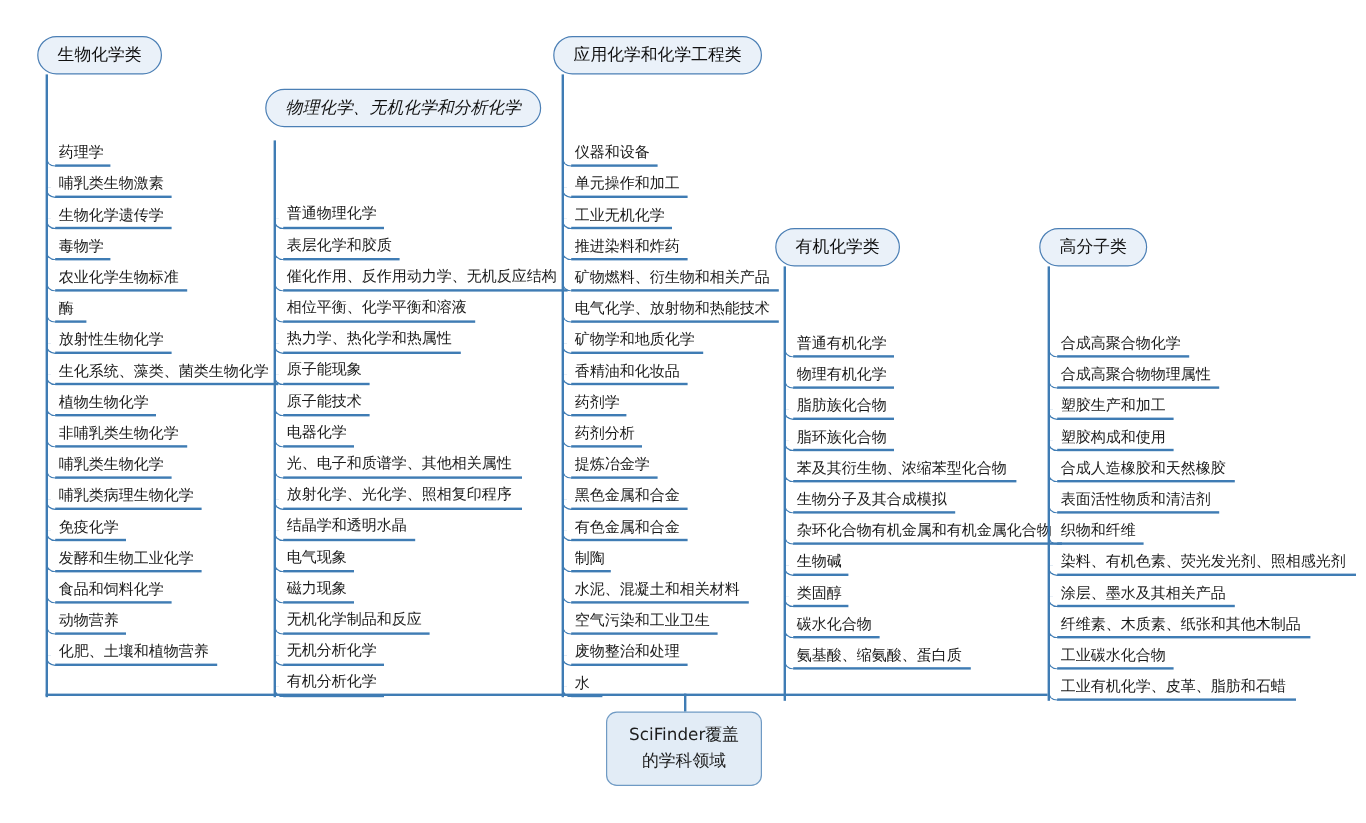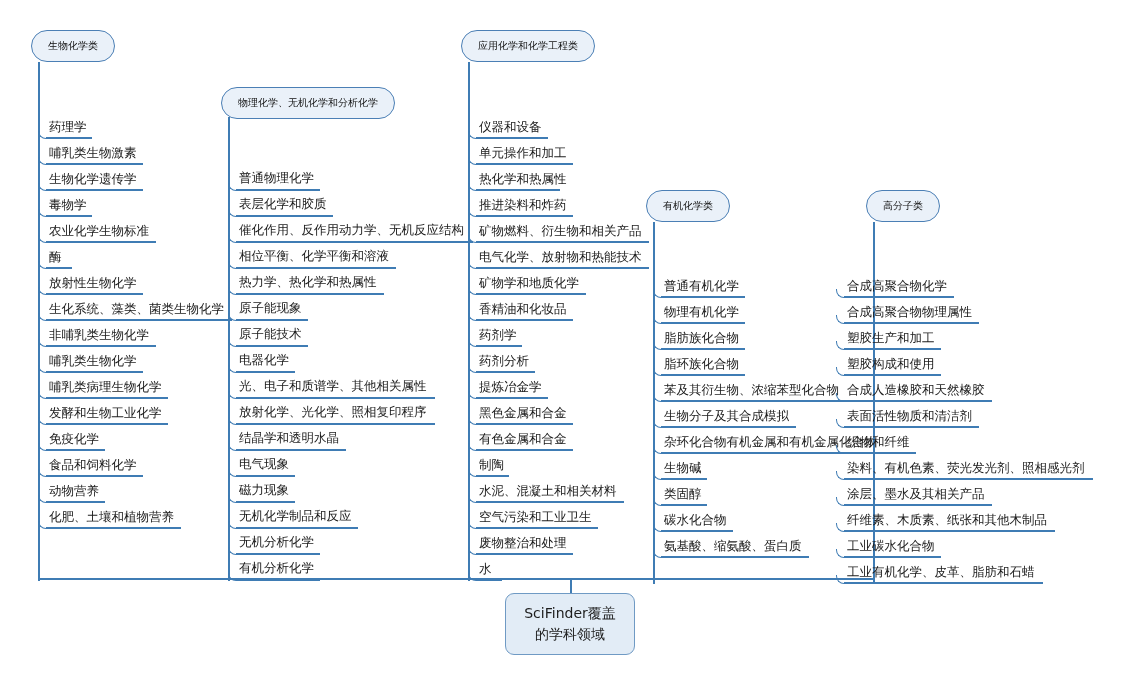--- a/index.html
+++ b/index.html
@@ -29,21 +29,21 @@
     left: 0;
     box-sizing: border-box;
     height: 32px;
     padding: 12px 16px;
     display: flex;
     align-items: center;
     justify-content: center;
     border: 1.3px solid #4b7fb5;
     border-radius: 16px;
     background: #eaf1f9;
-    font-size: 10px;
+    font-size: 14px;
     line-height: 1;
     white-space: nowrap;
     color: #111;
   }
   
   .spine {
     position: absolute;
     width: 1.6px;
     background: #3f7cb4;
   }
@@ -162,62 +162,67 @@
             <span class="underline" style="width: 96.9px;"></span>
             <span class="label">放射性生物化学</span>
           </div>
           <div class="item">
             <span class="elbow"></span>
             <span class="underline" style="width: 185.8px;"></span>
             <span class="label">生化系统、藻类、菌类生物化学</span>
           </div>
           <div class="item">
             <span class="elbow"></span>
+            <span class="underline" style="width: 84.2px;"></span>
+            <span class="label">植物生物化学</span>
+          </div>
+          <div class="item">
+            <span class="elbow"></span>
             <span class="underline" style="width: 109.6px;"></span>
             <span class="label">非哺乳类生物化学</span>
           </div>
           <div class="item">
             <span class="elbow"></span>
             <span class="underline" style="width: 96.9px;"></span>
             <span class="label">哺乳类生物化学</span>
           </div>
           <div class="item">
             <span class="elbow"></span>
             <span class="underline" style="width: 122.3px;"></span>
             <span class="label">哺乳类病理生物化学</span>
           </div>
           <div class="item">
             <span class="elbow"></span>
+            <span class="underline" style="width: 58.8px;"></span>
+            <span class="label">免疫化学</span>
+          </div>
+          <div class="item">
+            <span class="elbow"></span>
             <span class="underline" style="width: 122.3px;"></span>
             <span class="label">发酵和生物工业化学</span>
           </div>
           <div class="item">
             <span class="elbow"></span>
-            <span class="underline" style="width: 58.8px;"></span>
-            <span class="label">免疫化学</span>
-          </div>
-          <div class="item">
-            <span class="elbow"></span>
             <span class="underline" style="width: 96.9px;"></span>
             <span class="label">食品和饲料化学</span>
           </div>
           <div class="item">
             <span class="elbow"></span>
             <span class="underline" style="width: 58.8px;"></span>
             <span class="label">动物营养</span>
           </div>
           <div class="item">
             <span class="elbow"></span>
             <span class="underline" style="width: 135px;"></span>
             <span class="label">化肥、土壤和植物营养</span>
           </div>
         </div>
       </div>
       <div class="branch" style="left: 0px; top: 0px;">
-        <div class="pill" style="left: 221px; top: 87px;">
+        <div class="pill" style="left: 221px; top: 74px; font-style: italic;">
           <span>物理化学、无机化学和分析化学</span>
         </div>
         <div class="spine" style="left: 228px; top: 117px; height: 464px;"></div>
         <div class="items" style="left: 228px; top: 165px; width: 232px; font-family: Liberation Mono, monospace;">
           <div class="item">
             <span class="elbow"></span>
             <span class="underline" style="width: 84.2px;"></span>
             <span class="label">普通物理化学</span>
           </div>
           <div class="item">
@@ -309,21 +314,21 @@
             <span class="label">仪器和设备</span>
           </div>
           <div class="item">
             <span class="elbow"></span>
             <span class="underline" style="width: 96.9px;"></span>
             <span class="label">单元操作和加工</span>
           </div>
           <div class="item">
             <span class="elbow"></span>
             <span class="underline" style="width: 84.2px;"></span>
-            <span class="label">热化学和热属性</span>
+            <span class="label">工业无机化学</span>
           </div>
           <div class="item">
             <span class="elbow"></span>
             <span class="underline" style="width: 96.9px;"></span>
             <span class="label">推进染料和炸药</span>
           </div>
           <div class="item">
             <span class="elbow"></span>
             <span class="underline" style="width: 173.1px;"></span>
             <span class="label">矿物燃料、衍生物和相关产品</span>
@@ -456,21 +461,21 @@
             <span class="underline" style="width: 147.7px;"></span>
             <span class="label">氨基酸、缩氨酸、蛋白质</span>
           </div>
         </div>
       </div>
       <div class="branch" style="left: 0px; top: 0px;">
         <div class="pill" style="left: 866px; top: 190px;">
           <span>高分子类</span>
         </div>
         <div class="spine" style="left: 873px; top: 222px; height: 362px;"></div>
-        <div class="items" style="left: 836px; top: 272px; width: 251px;">
+        <div class="items" style="left: 873px; top: 272px; width: 251px;">
           <div class="item">
             <span class="elbow"></span>
             <span class="underline" style="width: 109.6px;"></span>
             <span class="label">合成高聚合物化学</span>
           </div>
           <div class="item">
             <span class="elbow"></span>
             <span class="underline" style="width: 135px;"></span>
             <span class="label">合成高聚合物物理属性</span>
           </div>

